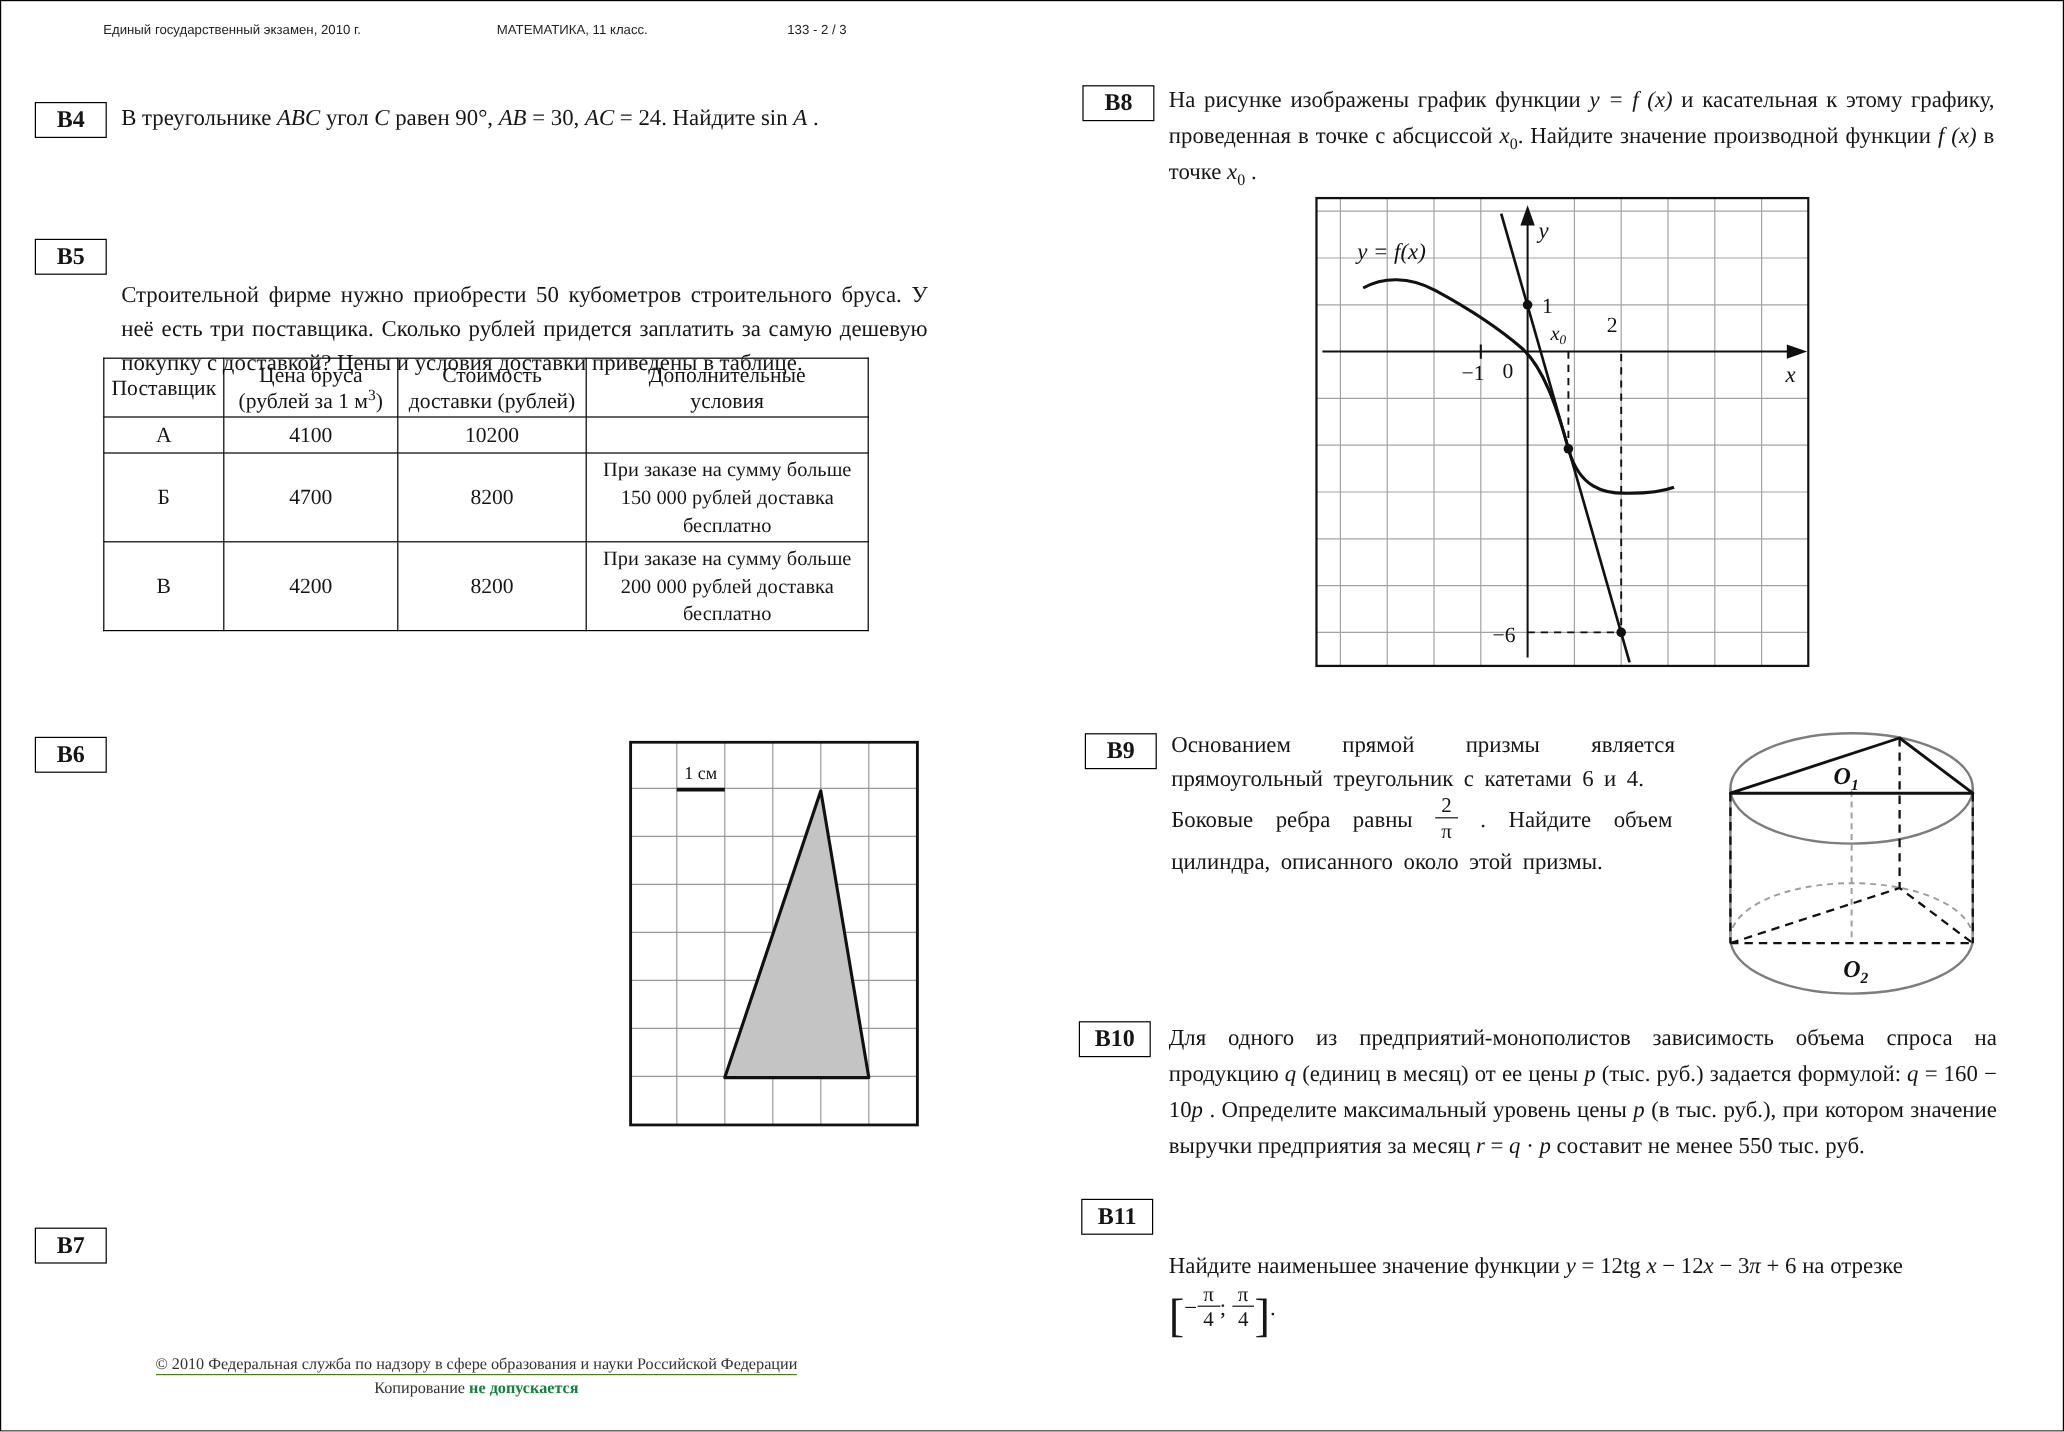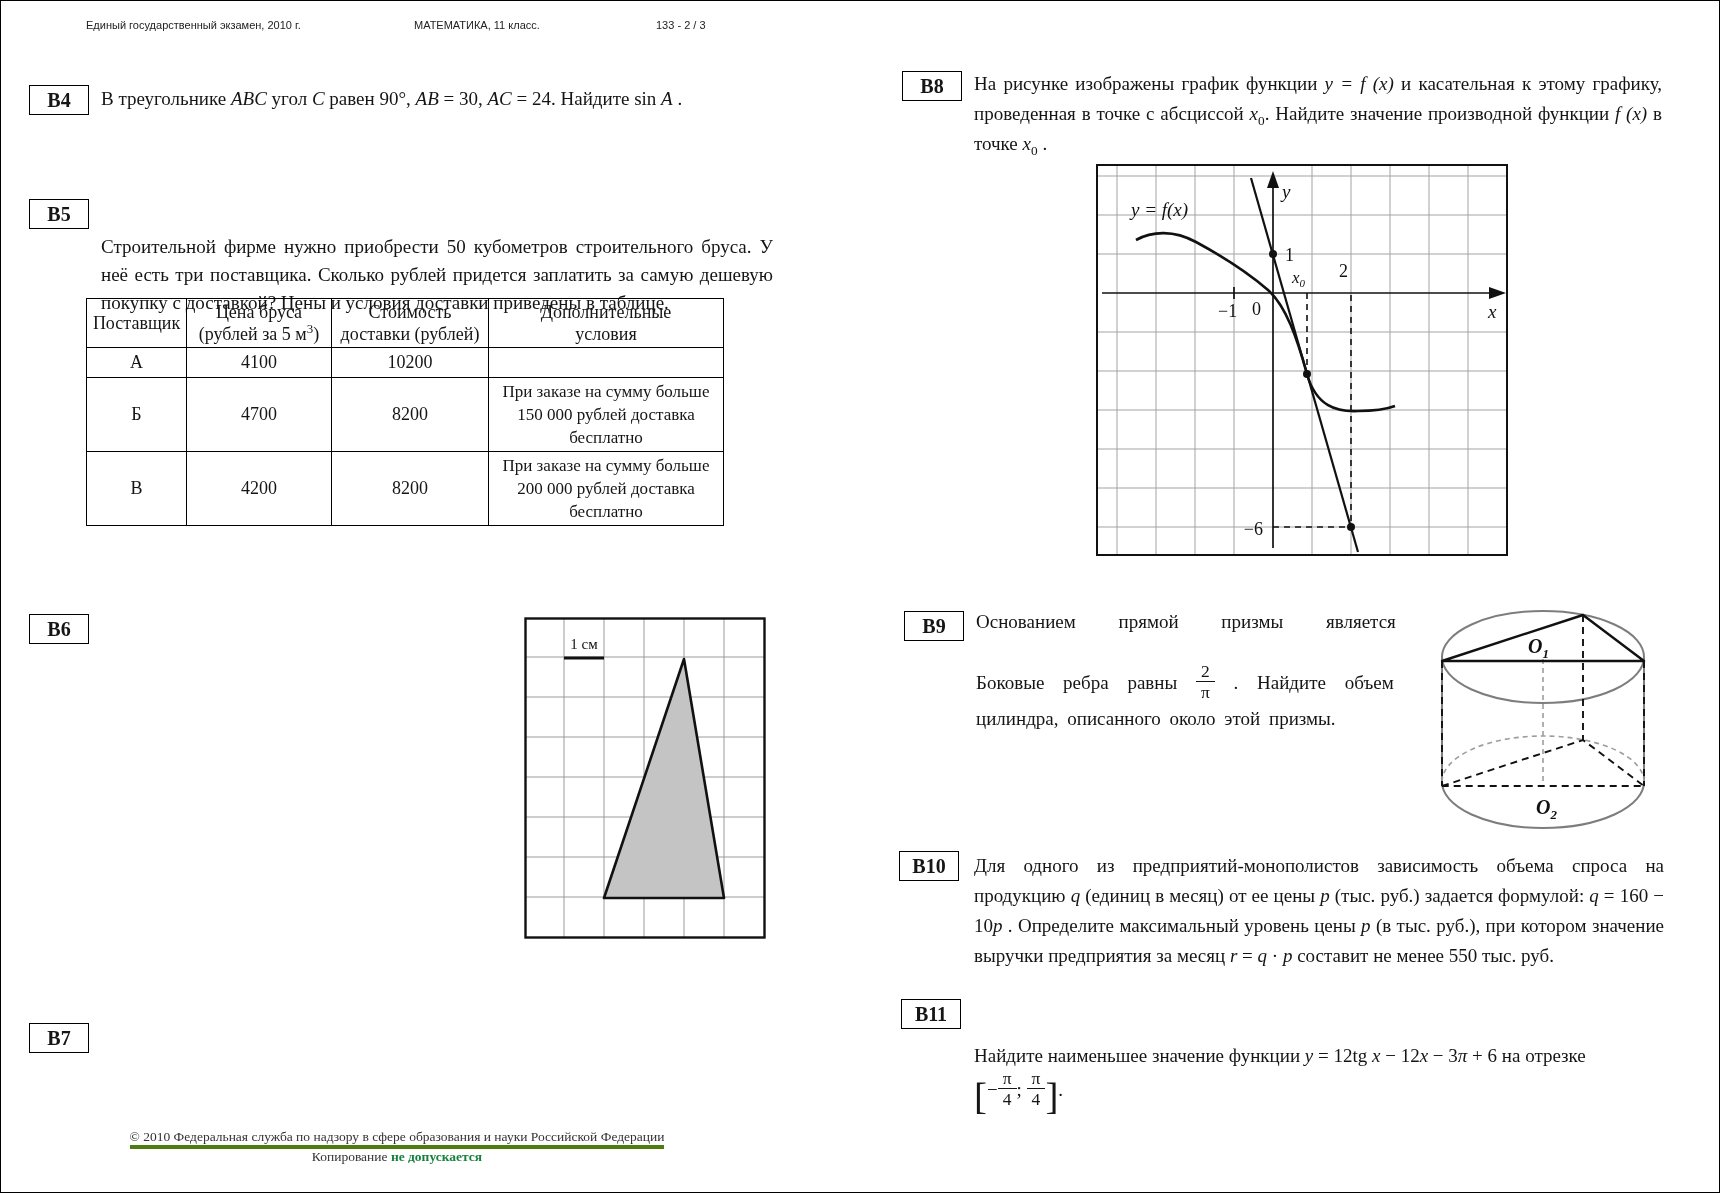--- a/index.html
+++ b/index.html
@@ -24,21 +24,21 @@
   .frac .fd{padding:0 5px;}
   .tblwrap{position:absolute;left:85px;top:297px;}
   table.b5{border-collapse:collapse;table-layout:fixed;width:637px;font-size:18px;}
   table.b5 td,table.b5 th{border:1.6px solid #000;text-align:center;vertical-align:middle;
         padding:2px 4px;font-weight:normal;}
   table.b5 th{line-height:22px;}
   td.cond{font-size:17px;line-height:23px;}
   .fig{position:absolute;}
   .footer{position:absolute;left:100px;top:1126px;width:592px;text-align:center;
           font-size:13.5px;line-height:20px;color:#333;}
-  .footer .u{border-bottom:4px solid #4d7c0f;padding-bottom:1px;}
+  .footer .u{border-bottom:1px solid #4d7c0f;padding-bottom:1px;}
   .footer b{color:#15803d;}
   svg text{font-family:"Liberation Serif","DejaVu Serif",serif;fill:#111;}
 </style>
 </head>
 <body>
 
 <div class="page">
 
   <span class="hdr" style="left:85px;">Единый государственный экзамен, 2010 г.</span>
   <span class="hdr" style="left:413px;">МАТЕМАТИКА, 11 класс.</span>
@@ -54,21 +54,21 @@
     <table class="b5">
       <colgroup>
           <col style="width:100px;">
           <col style="width:145px;">
           <col style="width:157px;">
           <col style="width:235px;">
         </colgroup>
       <tbody>
           <tr style="height:48px;">
         <th><span>Поставщик</span></th>
-        <th><span>Цена бруса</span><br><span>(рублей за 5 м</span><span class="sup">3</span><span>)</span></th>
+        <th><span>Цена бруса</span><br><span>(рублей за 1 м</span><span class="sup">3</span><span>)</span></th>
         <th><span>Стоимость</span><br><span>доставки (рублей)</span></th>
         <th><span>Дополнительные</span><br><span>условия</span></th>
       </tr>
       <tr style="height:30px;">
         <td>А</td>
         <td>4100</td>
         <td>10200</td>
         <td class="cond"></td>
       </tr>
       <tr style="height:72px;">
@@ -161,21 +161,21 @@
     <text x="392" y="154" font-size="19" font-style="italic">x</text>
     <text x="189" y="97" font-size="18">1</text>
     <text x="243" y="113" font-size="18">2</text>
     <text x="122" y="153" font-size="18">−1</text>
     <text x="156" y="151" font-size="18">0</text>
     <text x="196" y="119" font-size="17" font-style="italic"><tspan>x</tspan><tspan dy="4" font-size="11">0</tspan></text>
     <text x="167" y="371" font-size="18" text-anchor="end">−6</text>
   </svg>
 
   <div class="qbox" style="left:903px;top:610px;">В9</div>
-  <div class="qtext" style="left:975px;top:607px;width:452px;text-align:left;"><span class="w2">Основанием прямой призмы является</span><br><br><span class="w1">Боковые ребра равны </span><span class="frac">
+  <div class="qtext" style="left:975px;top:607px;width:452px;text-align:left;"><span class="w2">Основанием прямой призмы является</span><br><span class="w0">прямоугольный треугольник с катетами 6 и 4.</span><br><span class="w1">Боковые ребра равны </span><span class="frac">
         <span class="fn">2</span>
         <span class="fd">π</span>
       </span><span class="w1"> . Найдите объем</span><br><span class="w0">цилиндра, описанного около этой призмы.</span></div>
 
   <svg class="fig" style="left:1437px;top:600px;" width="275" height="245" viewBox="0 0 275 245">
     <g stroke="#7d7d7d" stroke-width="2" fill="none">
       <ellipse cx="105" cy="56" rx="101" ry="46"></ellipse>
       <line x1="4" y1="56" x2="4" y2="181"></line>
       <line x1="206" y1="56" x2="206" y2="181"></line>
       <path d="M 4 181 A 101 46 0 0 0 206 181"></path>

